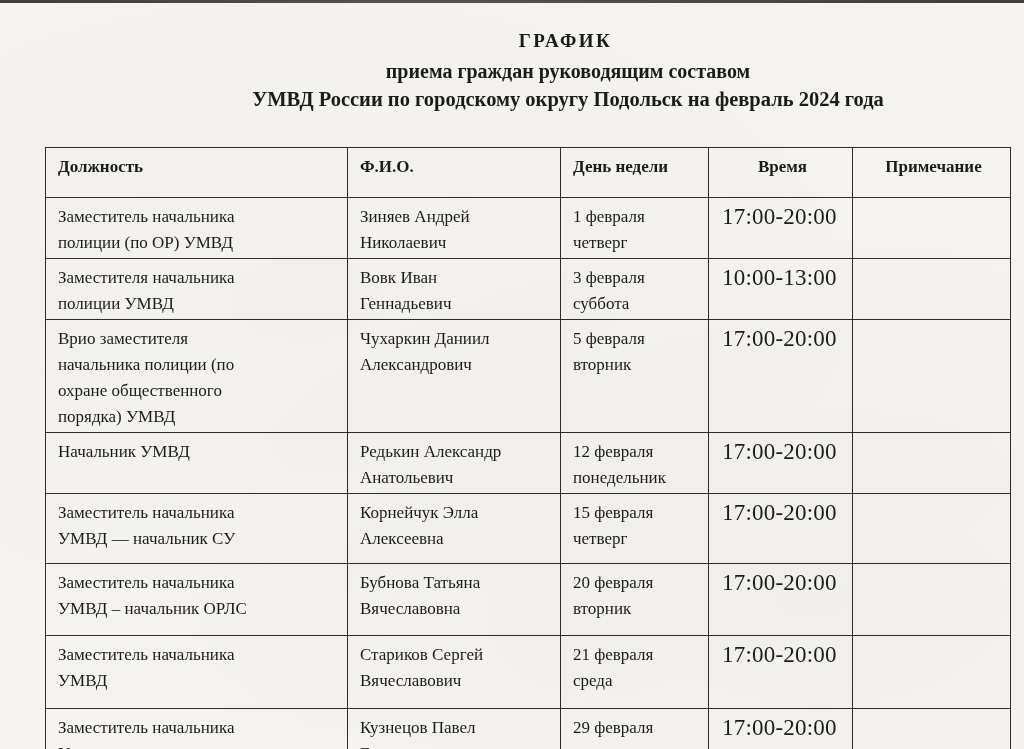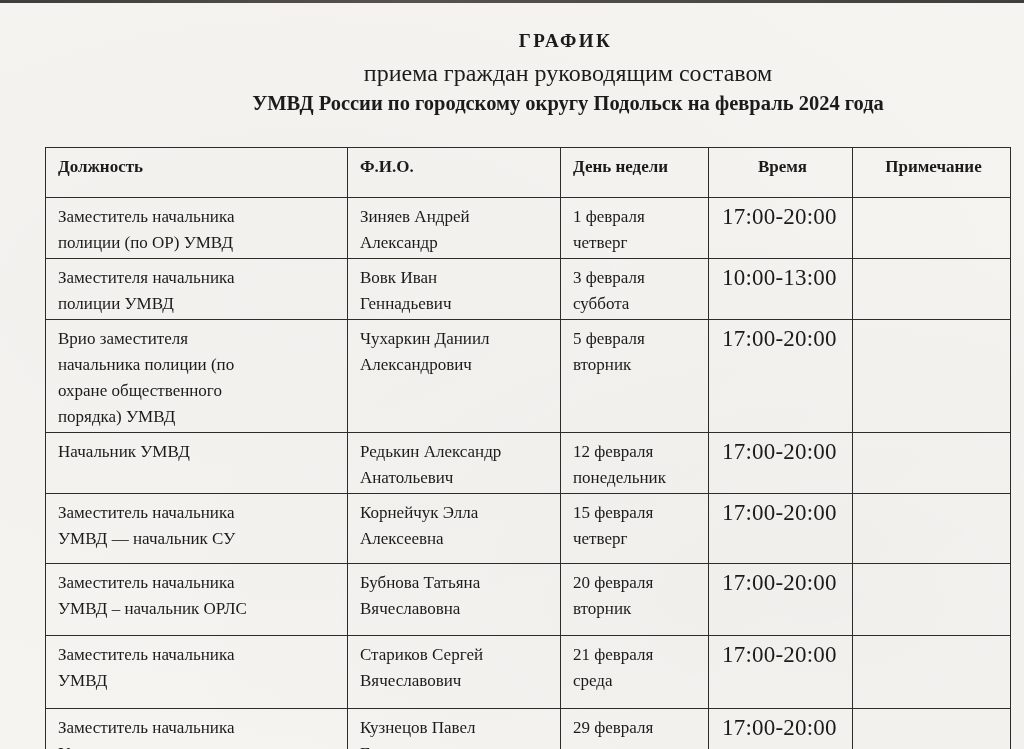--- a/index.html
+++ b/index.html
@@ -34,22 +34,22 @@
     width: 912px;
     text-align: center;
   }
   .title-line1 {
     font-size: 19px;
     font-weight: bold;
     letter-spacing: 2.5px;
     margin: 0 5px 8px 0;
   }
   .title-line2 {
-    font-size: 24px;
-    font-weight: normal;
+    font-size: 20px;
+    font-weight: bold;
     margin: 0 0 5px 0;
   }
   .title-line3 {
     font-size: 20.5px;
     font-weight: bold;
     margin: 0;
   }
 
   table.schedule {
     position: absolute;
@@ -126,21 +126,21 @@
     <th>Должность</th>
     <th>Ф.И.О.</th>
     <th>День недели</th>
     <th class="center">Время</th>
     <th class="center">Примечание</th>
   </tr>
   <tr class="r-0">
     <td>Заместитель начальника
 полиции (по ОР) УМВД</td>
     <td>Зиняев Андрей
-Александр</td>
+Николаевич</td>
     <td>1 февраля
 четверг</td>
     <td class="time-cell">17:00-20:00</td>
     <td></td>
   </tr>
   <tr class="r-1">
     <td>Заместителя начальника
 полиции УМВД</td>
     <td>Вовк Иван
 Геннадьевич</td>

